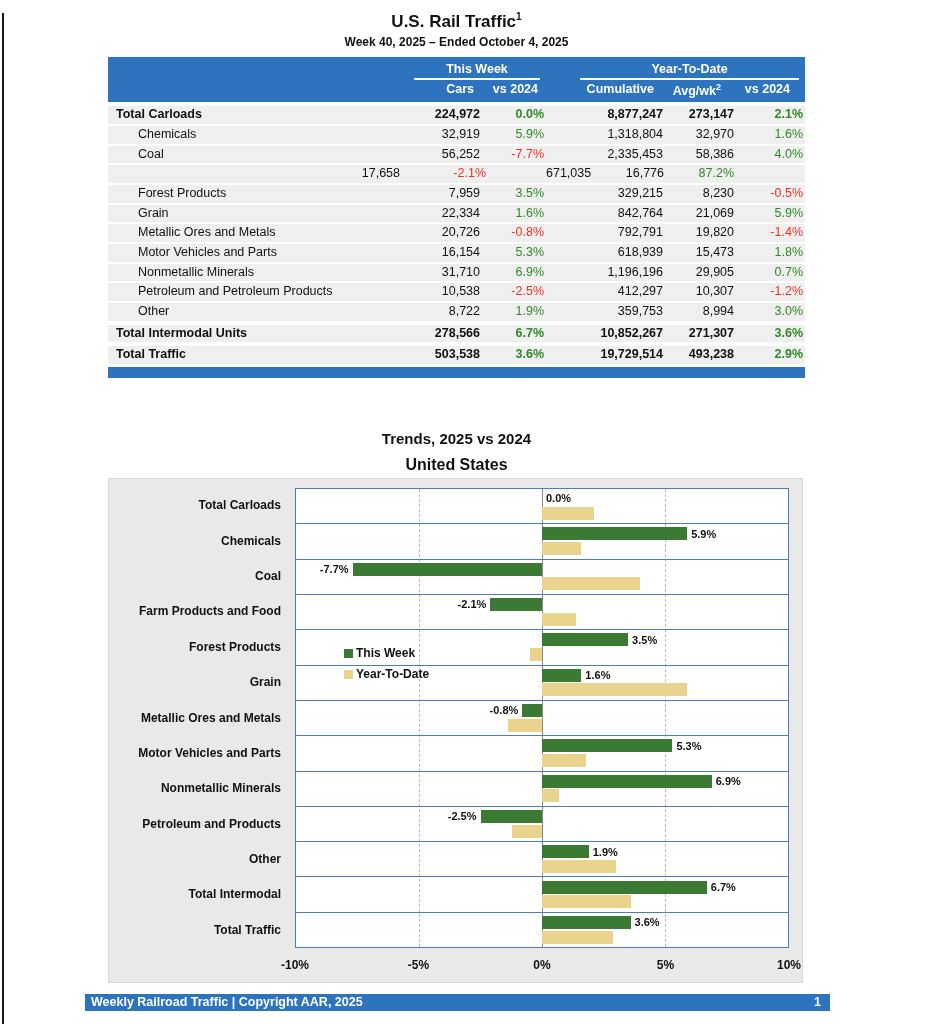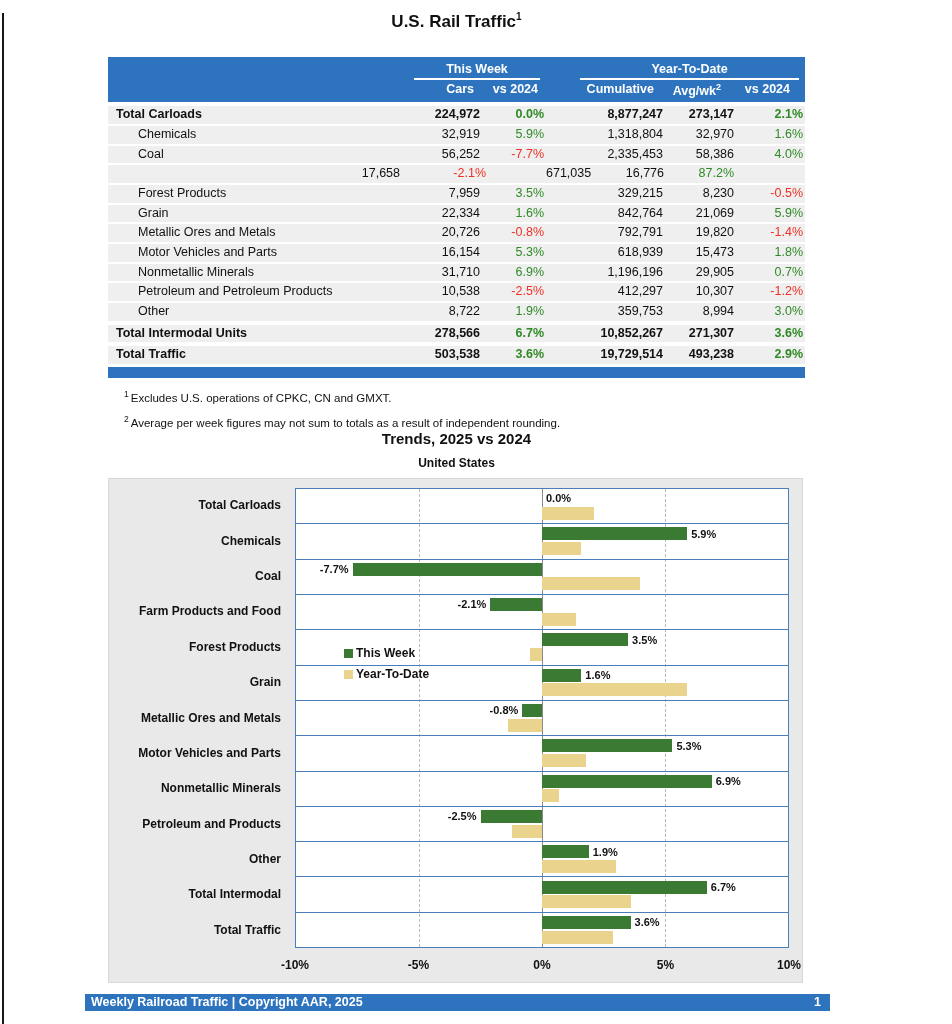--- a/index.html
+++ b/index.html
@@ -40,21 +40,21 @@
   .num.n-avg{padding-right:2px;}
   .num.n-vsy{padding-right:2px;}
   .pos{color:var(--pos);}
   .neg{color:var(--neg);}
   .table-bottom-bar{height:11px;background:var(--header-blue);margin-top:3px;}
 
   .footnotes{position:absolute;left:124px;top:384px;font-size:11.5px;line-height:21px;}
   .footnotes sup{font-size:8.5px;margin-right:2px;}
 
   .chart-title{position:absolute;left:108px;top:430px;width:697px;text-align:center;font-size:15px;font-weight:bold;}
-  .chart-subtitle{position:absolute;left:108px;top:456px;width:697px;text-align:center;font-size:12px;font-weight:bold;}
+  .chart-subtitle{position:absolute;left:108px;top:456px;width:697px;text-align:center;font-size:16px;font-weight:bold;}
 
   .chart-box{position:absolute;left:108px;top:478px;width:695px;height:505px;background:var(--chart-bg);border:1px solid #D8D8D8;}
   .cat-labels{position:absolute;left:4px;top:9px;width:176px;height:460px;display:flex;flex-direction:column;}
   .cat-label{flex:1;display:flex;align-items:center;justify-content:flex-end;padding-right:8px;font-size:12px;font-weight:bold;text-align:right;line-height:13px;}
   .plot{position:absolute;left:186px;top:9px;width:494px;height:460px;background:#fff;border:1.5px solid var(--band-blue);display:flex;flex-direction:column;}
   .gridline{position:absolute;top:0;bottom:0;width:0;z-index:1;}
   .gridline.dashed{border-left:1px dashed #B9B9B9;}
   .gridline.solid{border-left:1.5px solid var(--zero);}
   .band{position:relative;flex:1;border-bottom:1.5px solid var(--band-blue);z-index:2;}
   .band.last{border-bottom:none;}
@@ -70,20 +70,21 @@
 
   .footer-bar{position:absolute;left:85px;top:994px;width:745px;height:17px;background:var(--header-blue);color:#fff;font-size:12.5px;font-weight:bold;display:flex;align-items:center;justify-content:space-between;padding:0 9px 1px 6px;}
 </style>
 </head>
 <body>
 
 <div class="page">
   <div class="edge-line"></div>
 
   <div class="report-title"><span>U.S. Rail Traffic</span><sup>1</sup></div>
+  <div class="report-subtitle">Week 40, 2025 – Ended October 4, 2025</div>
 
   <div class="rail-table">
     <div class="thead">
       <div class="tgrid grow1">
         <div></div>
         <div class="group-cell">
             <span class="group-underline">This Week</span>
           </div>
         <div></div>
         <div class="group-cell ytd">
@@ -214,24 +215,20 @@
           <div class="num n-vsw pos">3.6%</div>
           <div class=""></div>
           <div class="num n-cum">19,729,514</div>
           <div class="num n-avg">493,238</div>
           <div class="num n-vsy pos">2.9%</div>
         </div>
       </div>
     <div class="table-bottom-bar"></div>
   </div>
 
-  <div class="footnotes">
-    <div><sup>1</sup><span>Excludes U.S. operations of CPKC, CN and GMXT.</span></div>
-    <div><sup>2</sup><span>Average per week figures may not sum to totals as a result of independent rounding.</span></div>
-  </div>
 
   <div class="chart-title">Trends, 2025 vs 2024</div>
   <div class="chart-subtitle">United States</div>
 
   <div class="chart-box">
     <div class="cat-labels" id="cat-labels">
         <div class="cat-label">Total Carloads</div>
         <div class="cat-label">Chemicals</div>
         <div class="cat-label">Coal</div>
         <div class="cat-label">Farm Products and Food</div>

